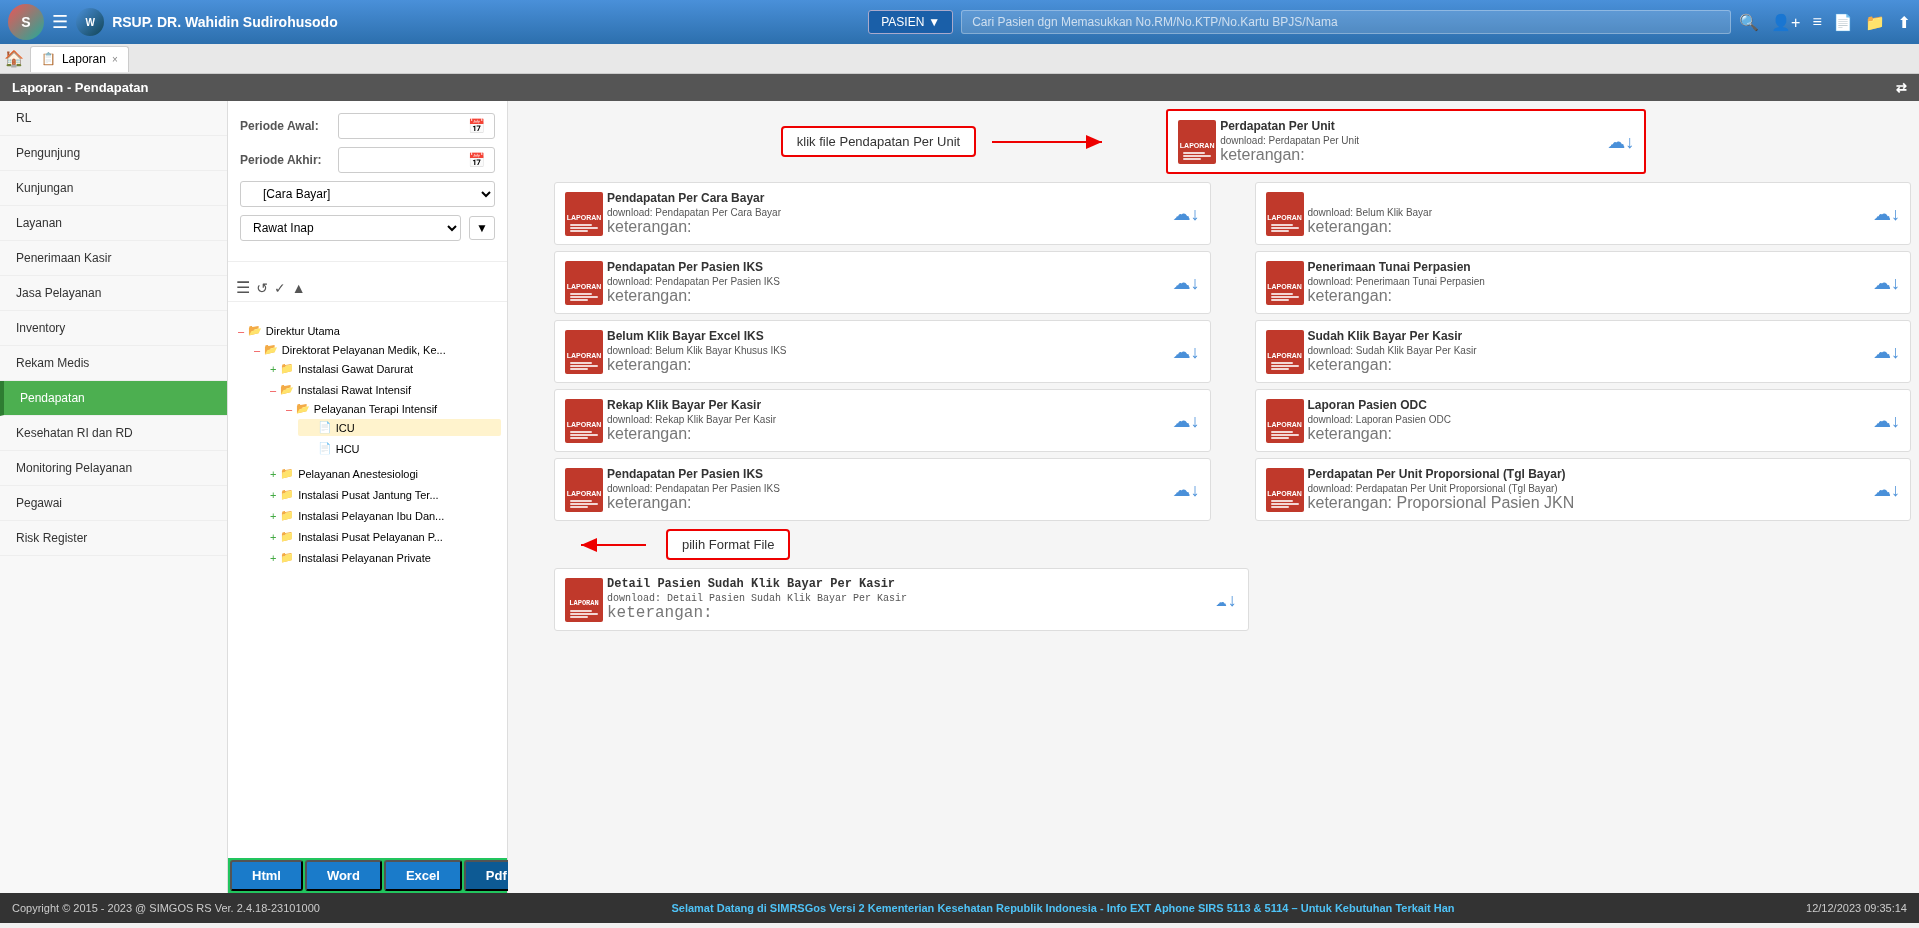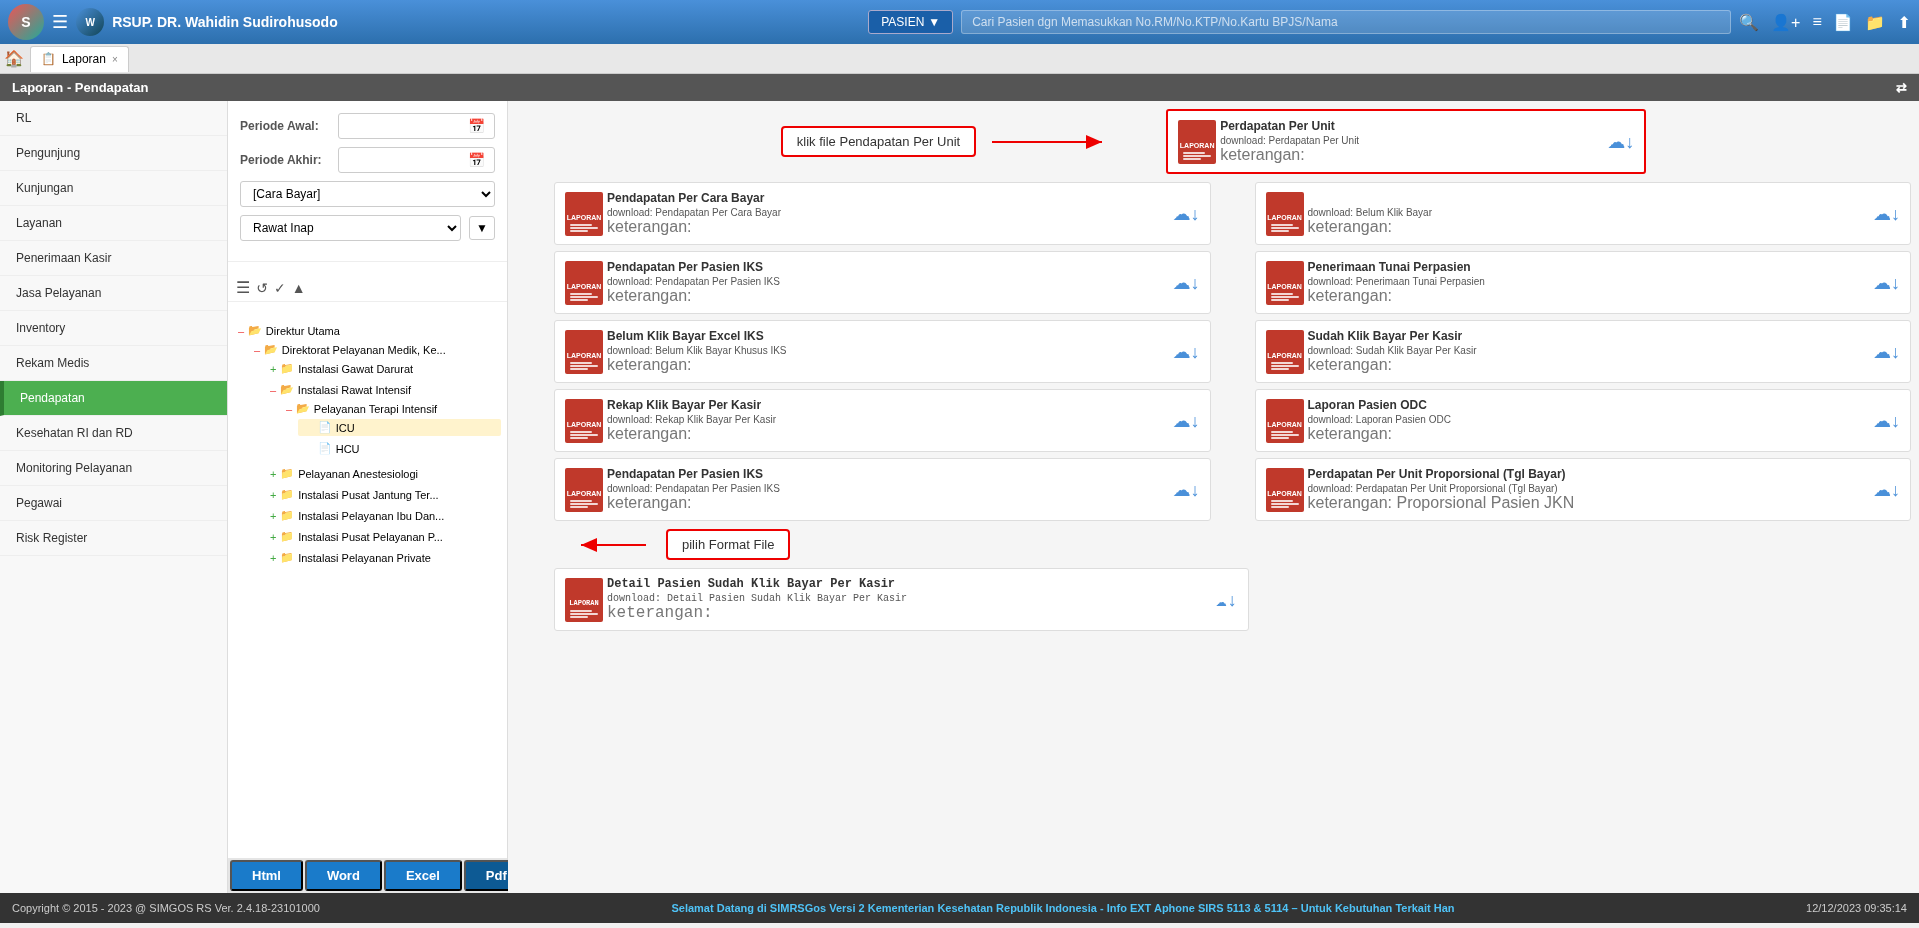--- a/index.html
+++ b/index.html
@@ -190,21 +190,21 @@
       font-size: 11px;
     }
     .tree-node-label.highlighted { background: #fff3cd; }
     .tree-children { padding-left: 16px; }
     .expand-minus { color: #e44; }
     .expand-plus { color: #4a4; }
 
     
     .format-bar {
       display: flex;
-      background: #e5e5e5;
+      background: #22c55e;
       padding: 2px;
       gap: 2px;
     }
     .format-btn {
       padding: 6px 20px;
       color: white;
       cursor: pointer;
       font-size: 13px;
       font-weight: bold;
       border-radius: 3px;
@@ -390,21 +390,21 @@
           </div>
         </div>
         <div class="form-row">
           <span class="form-label">Periode Akhir:</span>
           <div class="form-input" style="display:flex;align-items:center;">
             <input type="text" style="border: none; outline: none; font-size: 12px; width: 100%;">
             <span class="cal-icon">📅</span>
           </div>
         </div>
         <div class="form-row">
-          <select style="flex:1;border:1px solid #ccc;border-radius:3px;padding:4px 8px;font-size:12px;background:white;">
+          <select style="flex:1;border:1px solid #ccc;border-radius:3px;padding:4px 18px;font-size:12px;background:white;">
             <option>[Cara Bayar]</option>
           </select>
         </div>
         <div class="form-row">
           <select style="flex:1;border:1px solid #ccc;border-radius:3px;padding:4px 8px;font-size:12px;background:white;">
             <option>Rawat Inap</option>
           </select>
           <button style="border:1px solid #ccc;background:white;cursor:pointer;padding:4px 6px;font-size:12px;border-radius:3px;">▼</button>
         </div>
       </div>

